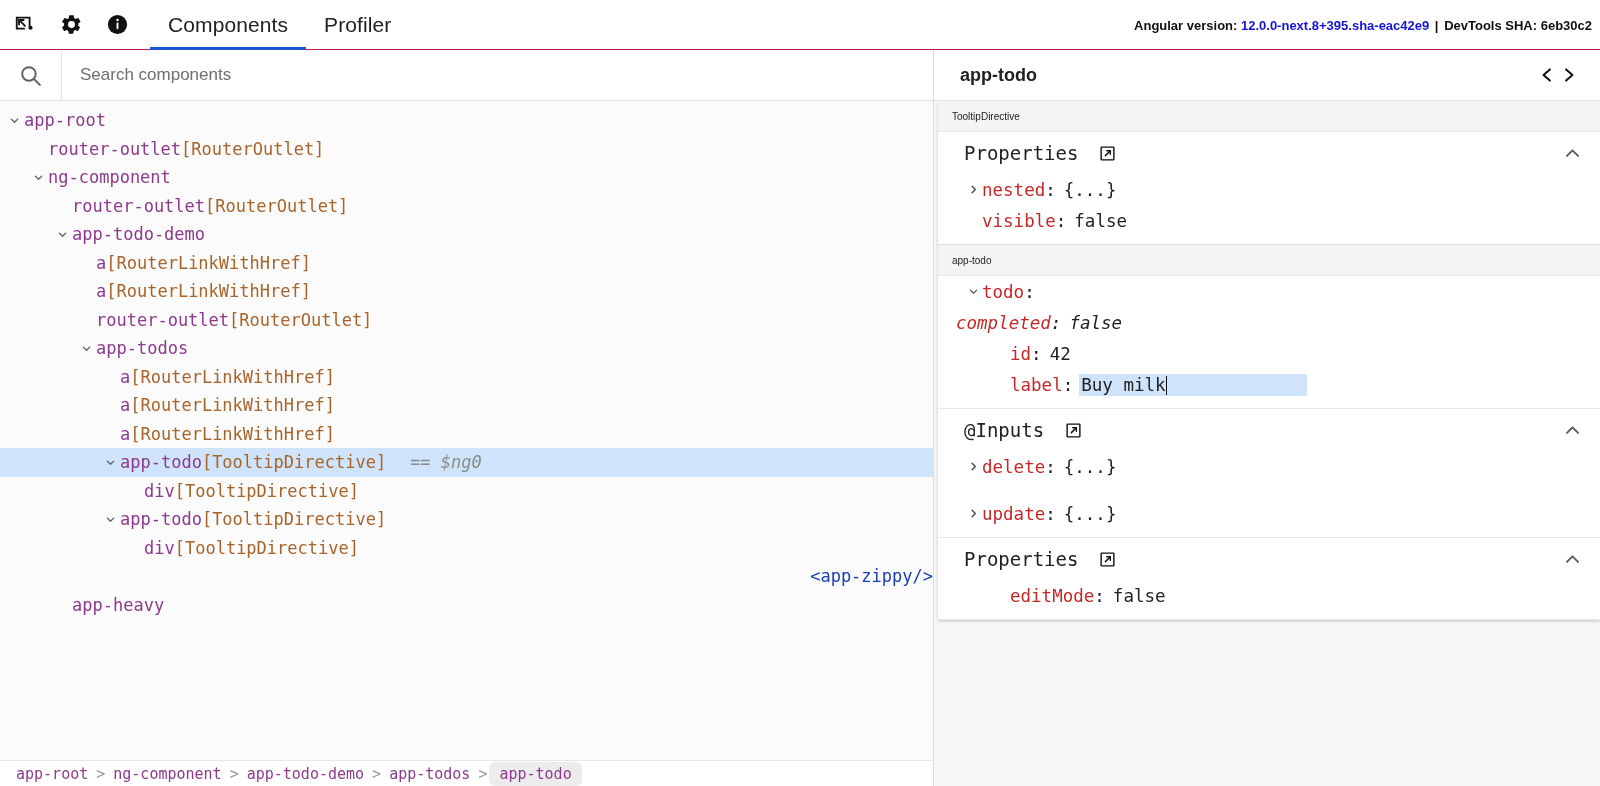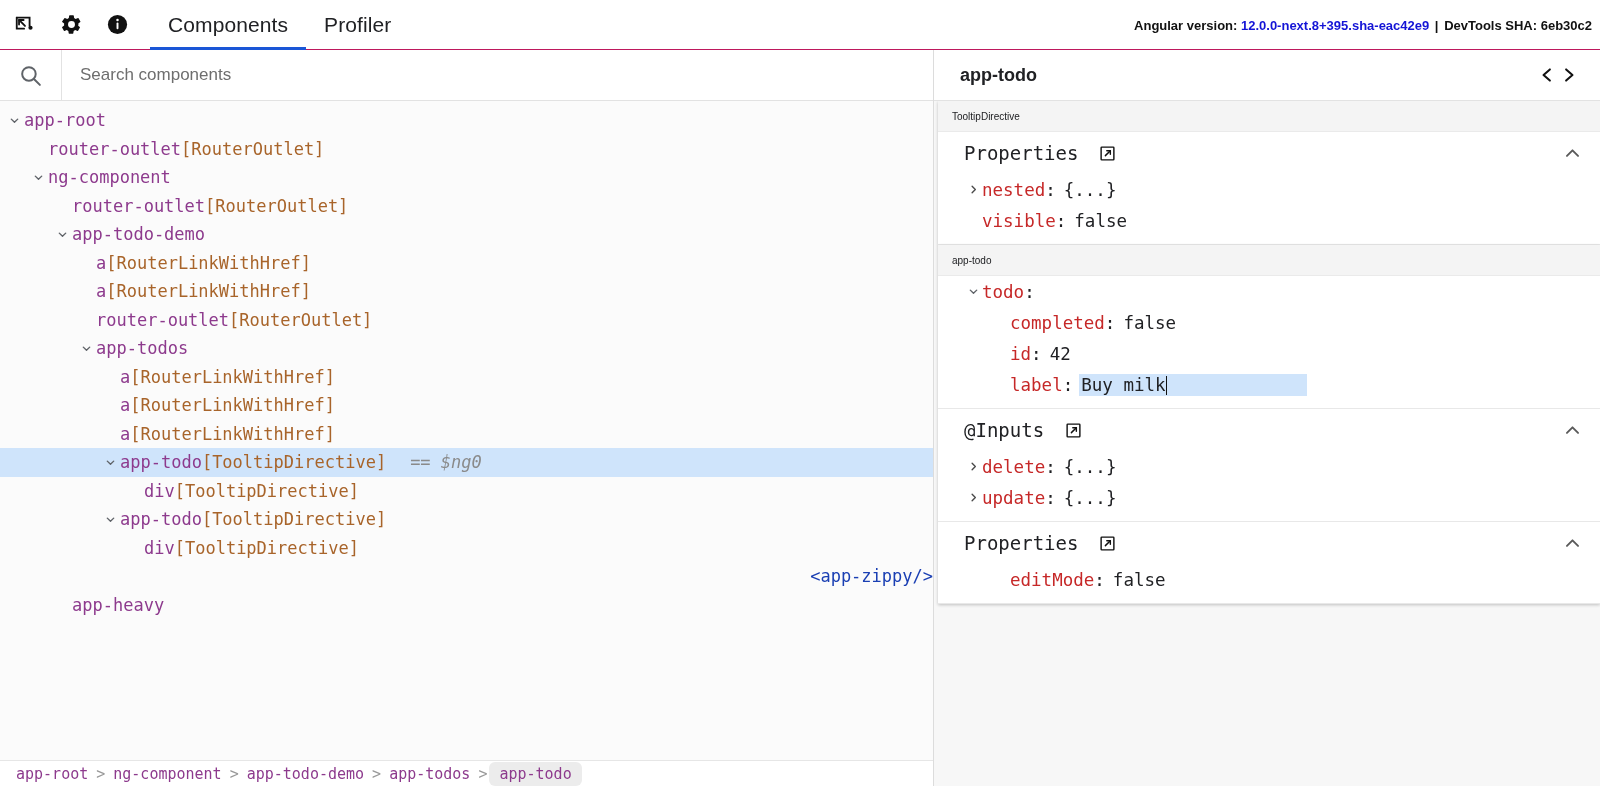--- a/index.html
+++ b/index.html
@@ -512,21 +512,21 @@
           <div class="section">
             <div class="prop-row" style="padding-left: 26px;">
               <span class="prop-arrow">
                 <svg width="11" height="11" viewBox="0 0 24 24" fill="none" stroke="#5f6368" stroke-width="3" stroke-linecap="round" stroke-linejoin="round">
                   <polyline points="5 9 12 16 19 9"></polyline>
                 </svg>
               </span>
               <span class="prop-key">todo</span>
               <span class="prop-colon"> : </span>
             </div>
-            <div class="prop-row" style="padding-left: 54px;">
+            <div class="prop-row" style=" font-style: italic;">
               <span class="prop-arrow empty">
                 <svg width="11" height="11" viewBox="0 0 24 24" fill="none" stroke="#4a4a4a" stroke-width="3" stroke-linecap="round" stroke-linejoin="round">
                   <polyline points="9 5 16 12 9 19"></polyline>
                 </svg>
               </span>
               <span class="prop-key">completed</span>
               <span class="prop-colon">:</span>
               <span class="prop-val"><span>false</span></span>
             </div>
             <div class="prop-row" style="padding-left: 54px;">
@@ -572,21 +572,21 @@
             <div class="prop-row" style="padding-left: 26px;">
               <span class="prop-arrow">
                 <svg width="11" height="11" viewBox="0 0 24 24" fill="none" stroke="#4a4a4a" stroke-width="3" stroke-linecap="round" stroke-linejoin="round">
                   <polyline points="9 5 16 12 9 19"></polyline>
                 </svg>
               </span>
               <span class="prop-key">delete</span>
               <span class="prop-colon"> : </span>
               <span class="prop-val"><span>{...}</span></span>
             </div>
-            <div class="prop-row" style="padding-left: 26px;">
+            <div class="prop-row" style="padding-left: 26px; margin-top: 16px;">
               <span class="prop-arrow">
                 <svg width="11" height="11" viewBox="0 0 24 24" fill="none" stroke="#4a4a4a" stroke-width="3" stroke-linecap="round" stroke-linejoin="round">
                   <polyline points="9 5 16 12 9 19"></polyline>
                 </svg>
               </span>
               <span class="prop-key">update</span>
               <span class="prop-colon"> : </span>
               <span class="prop-val"><span>{...}</span></span>
             </div>
           </div>

